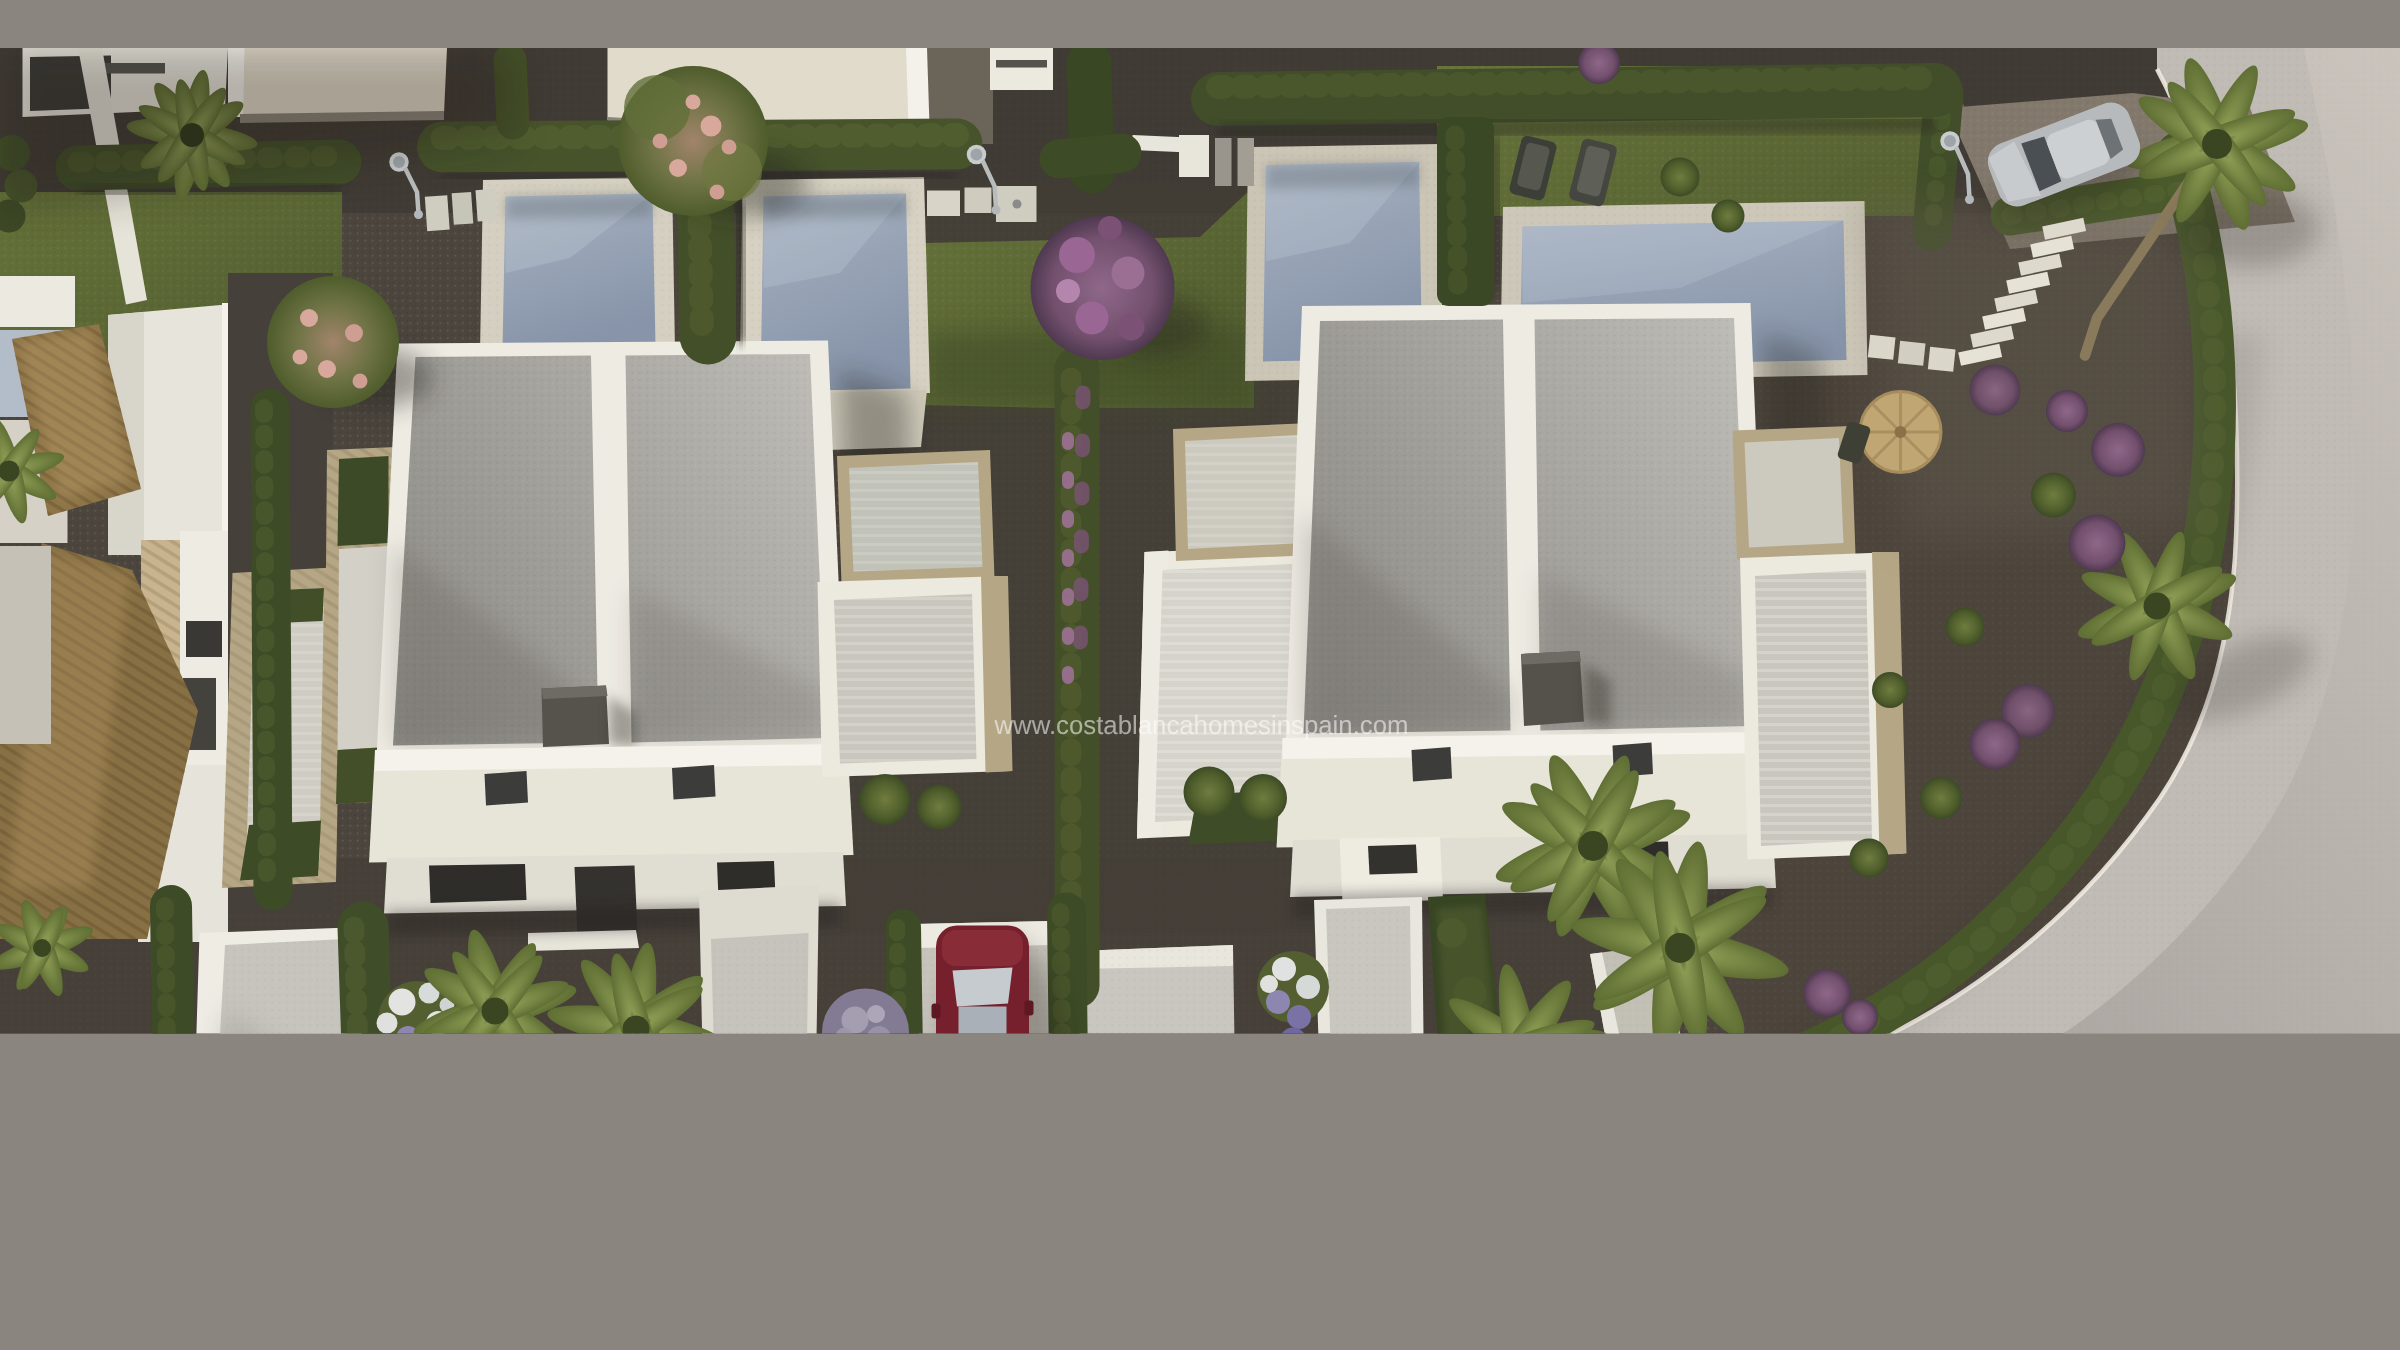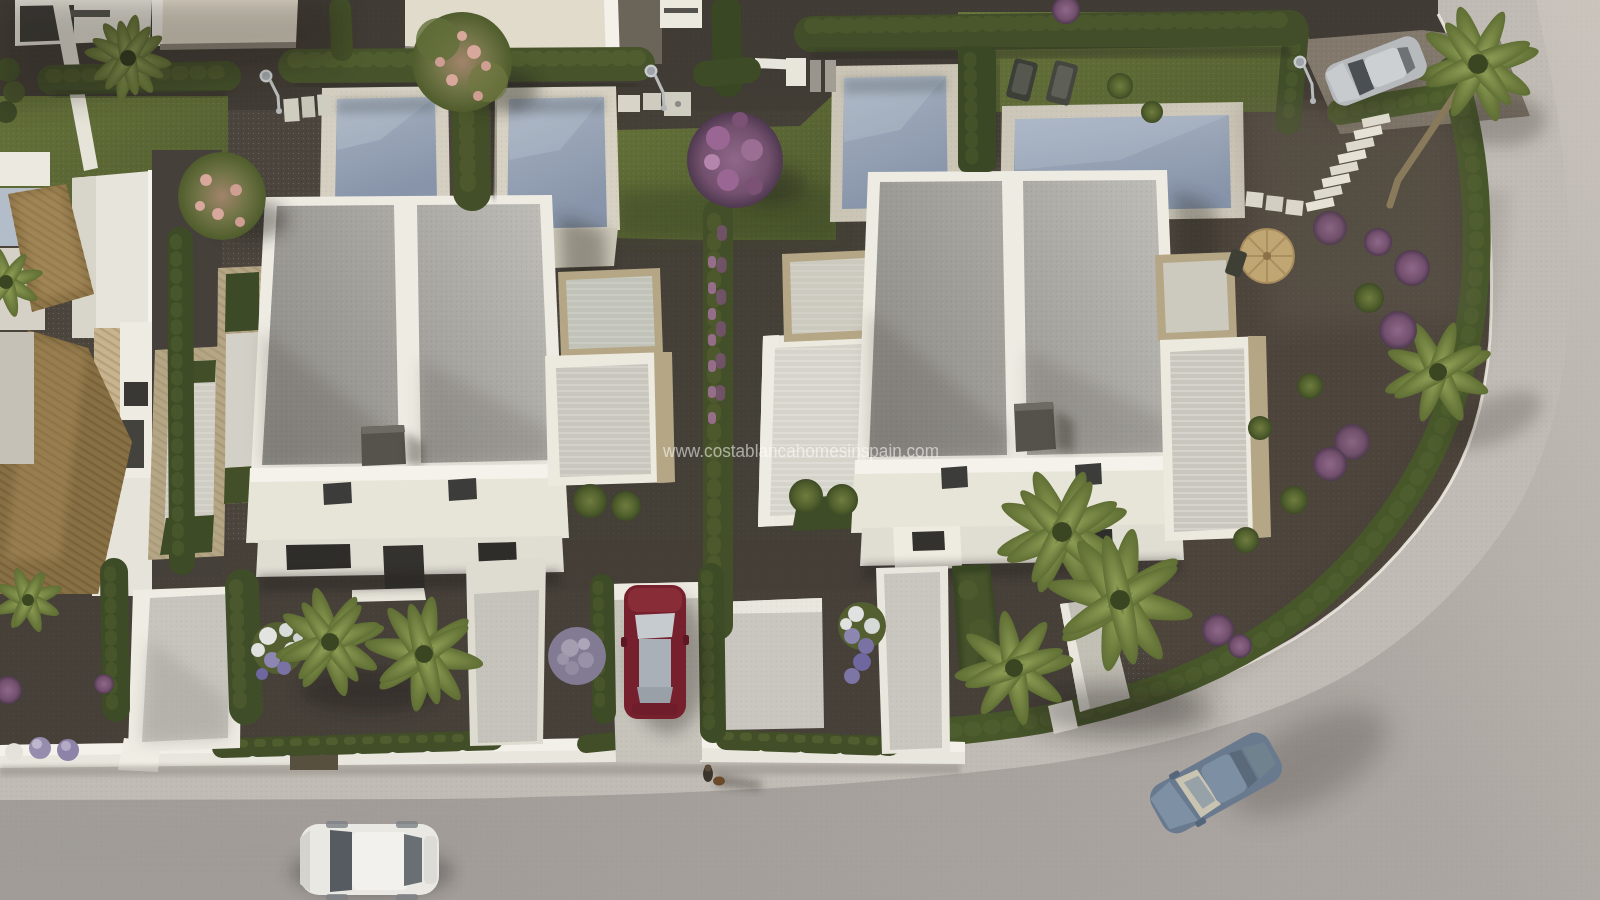--- a/index.html
+++ b/index.html
@@ -1,16 +1,16 @@
 <!DOCTYPE html>
 <html><head>
 <meta charset="utf-8">
 <style>
 html,body{margin:0;padding:0;background:#8a857f;}
-#scene{width:1600px;height:900px;overflow:hidden;position:relative;}
+#scene{width:1600px;height:657px;overflow:hidden;position:relative;margin-top:32px;}
 svg{display:block;}
 text{font-family:"Liberation Sans",sans-serif;}
 </style>
 </head>
 <body>
 <div id="scene">
 <svg width="1600" height="900" viewBox="0 0 1600 900">
 <defs>
 <linearGradient id="roadG" gradientUnits="userSpaceOnUse" x1="1600" y1="0" x2="500" y2="900">
  <stop offset="0" stop-color="#cac4bd"></stop>

